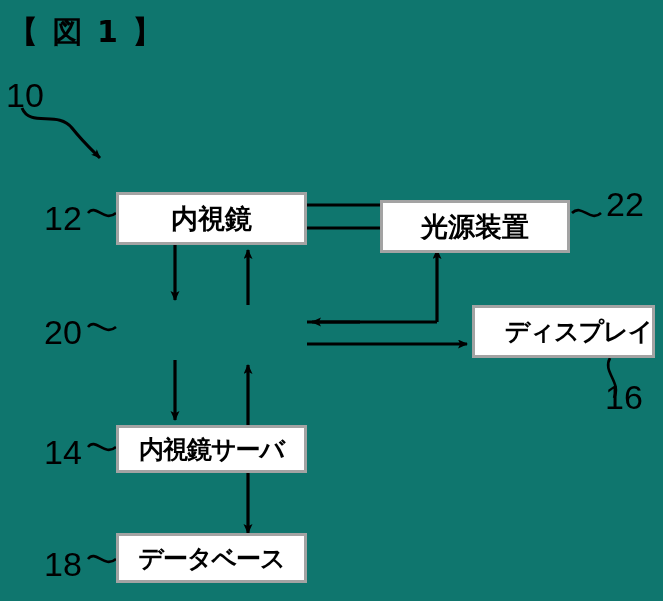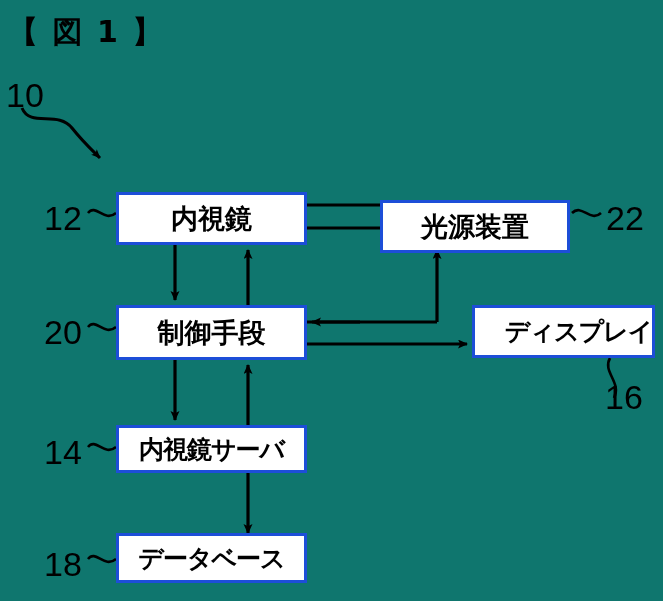--- a/index.html
+++ b/index.html
@@ -32,21 +32,21 @@
   .fig-svg {
     position: absolute;
     left: 0;
     top: 0;
     width: 663px;
     height: 601px;
   }
   .node-box {
     position: absolute;
     box-sizing: border-box;
-    border: 3px solid #1d4ed8;
+    border: 3px solid #a3a3a3;
     background: #ffffff;
     display: flex;
     align-items: center;
     justify-content: center;
     text-align: center;
   }
   .node-label {
     font-family: "DejaVu Sans", "Liberation Sans", sans-serif;
     font-size: 27px;
     font-weight: bold;
@@ -118,41 +118,38 @@
   </svg>
 
   <div class="node-box" style="left:116px; top:192px; width:191px; height:53px;">
     <span class="node-label">内視鏡</span>
   </div>
 
   <div class="node-box" style="left:380px; top:200px; width:190px; height:53px;">
     <span class="node-label">光源装置</span>
   </div>
 
-  <div class="node-box" style="left:116px; top:305px; width:191px; height:55px;">
-    <span class="node-label">制御手段</span>
-  </div>
 
   <div class="node-box" style="left:472px; top:305px; width:183px; height:53px;padding-left:30px;">
     <span class="node-label tight">ディスプレイ</span>
   </div>
 
   <div class="node-box" style="left:116px; top:425px; width:191px; height:48px;">
     <span class="node-label tight">内視鏡サーバ</span>
   </div>
 
   <div class="node-box" style="left:116px; top:533px; width:191px; height:50px;">
     <span class="node-label tight">データベース</span>
   </div>
 
   <div class="ref-num" style="left:6px; top:76px;">10</div>
 
   <div class="ref-num" style="left:44px; top:199px;">12</div>
 
-  <div class="ref-num" style="left:606px; top:199px;">22</div>
+  <div class="ref-num" style="left:606px; top:185px;">22</div>
 
   <div class="ref-num" style="left:44px; top:313px;">20</div>
 
   <div class="ref-num" style="left:605px; top:378px;">16</div>
 
   <div class="ref-num" style="left:44px; top:433px;">14</div>
 
   <div class="ref-num" style="left:44px; top:545px;">18</div>
 
 </div>

